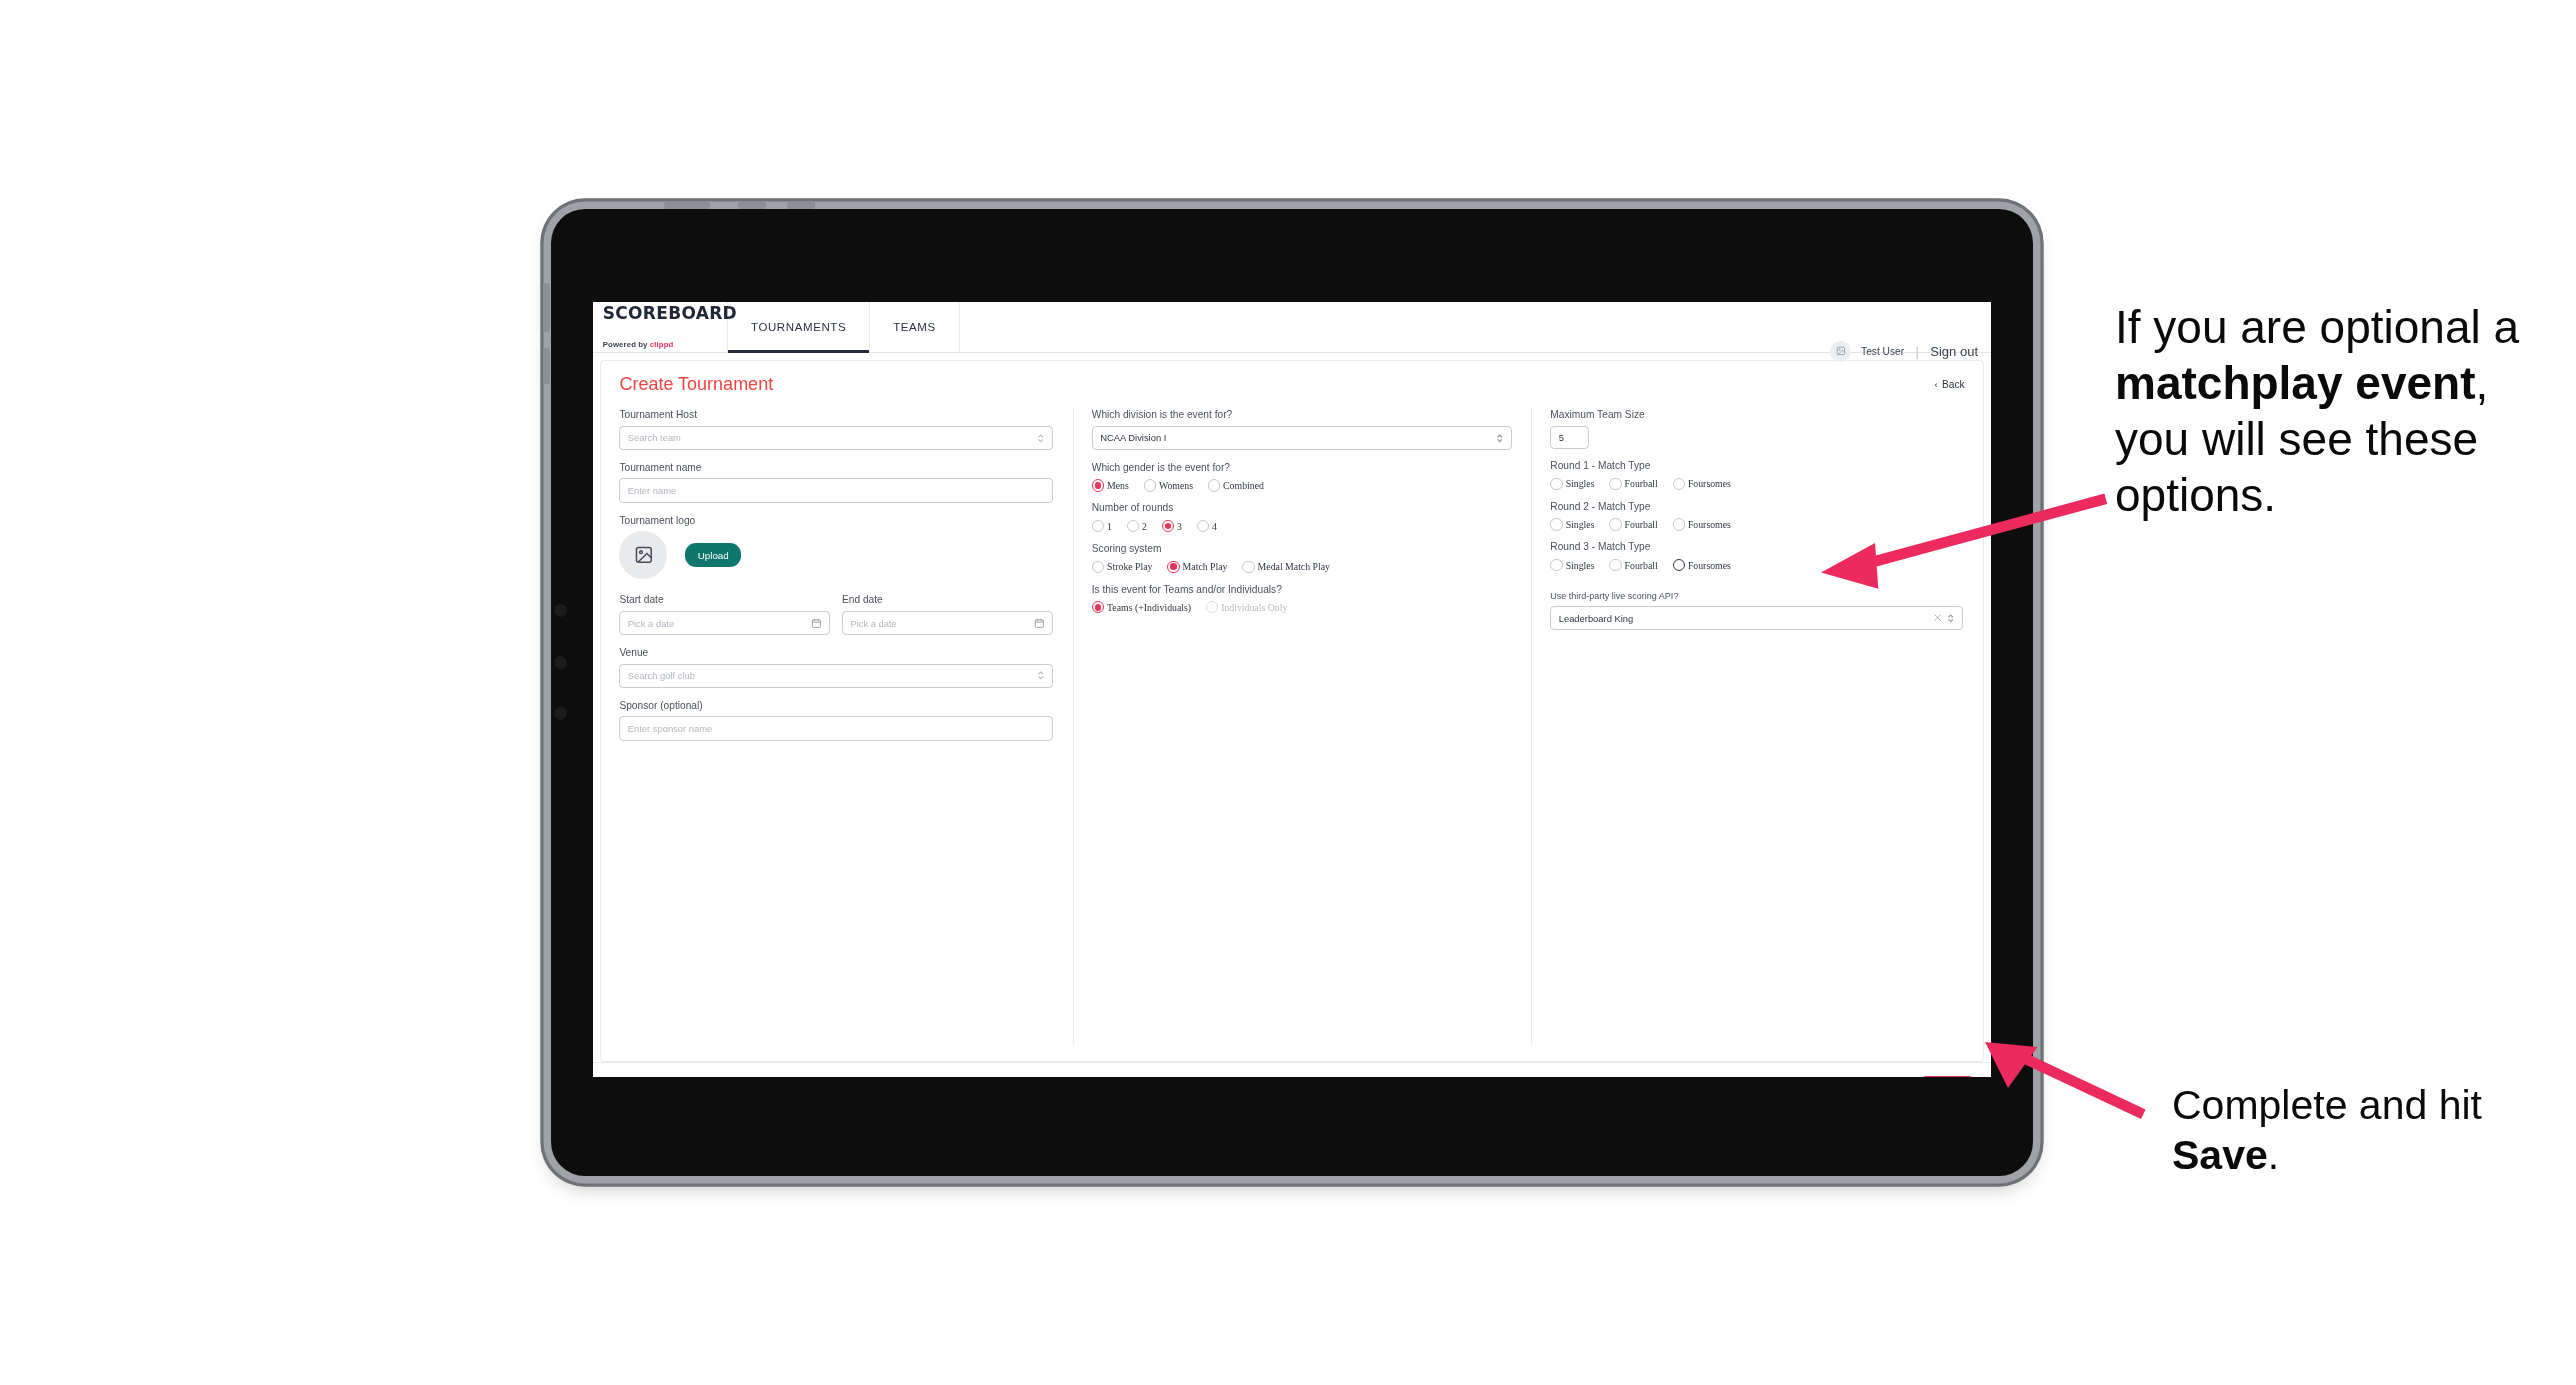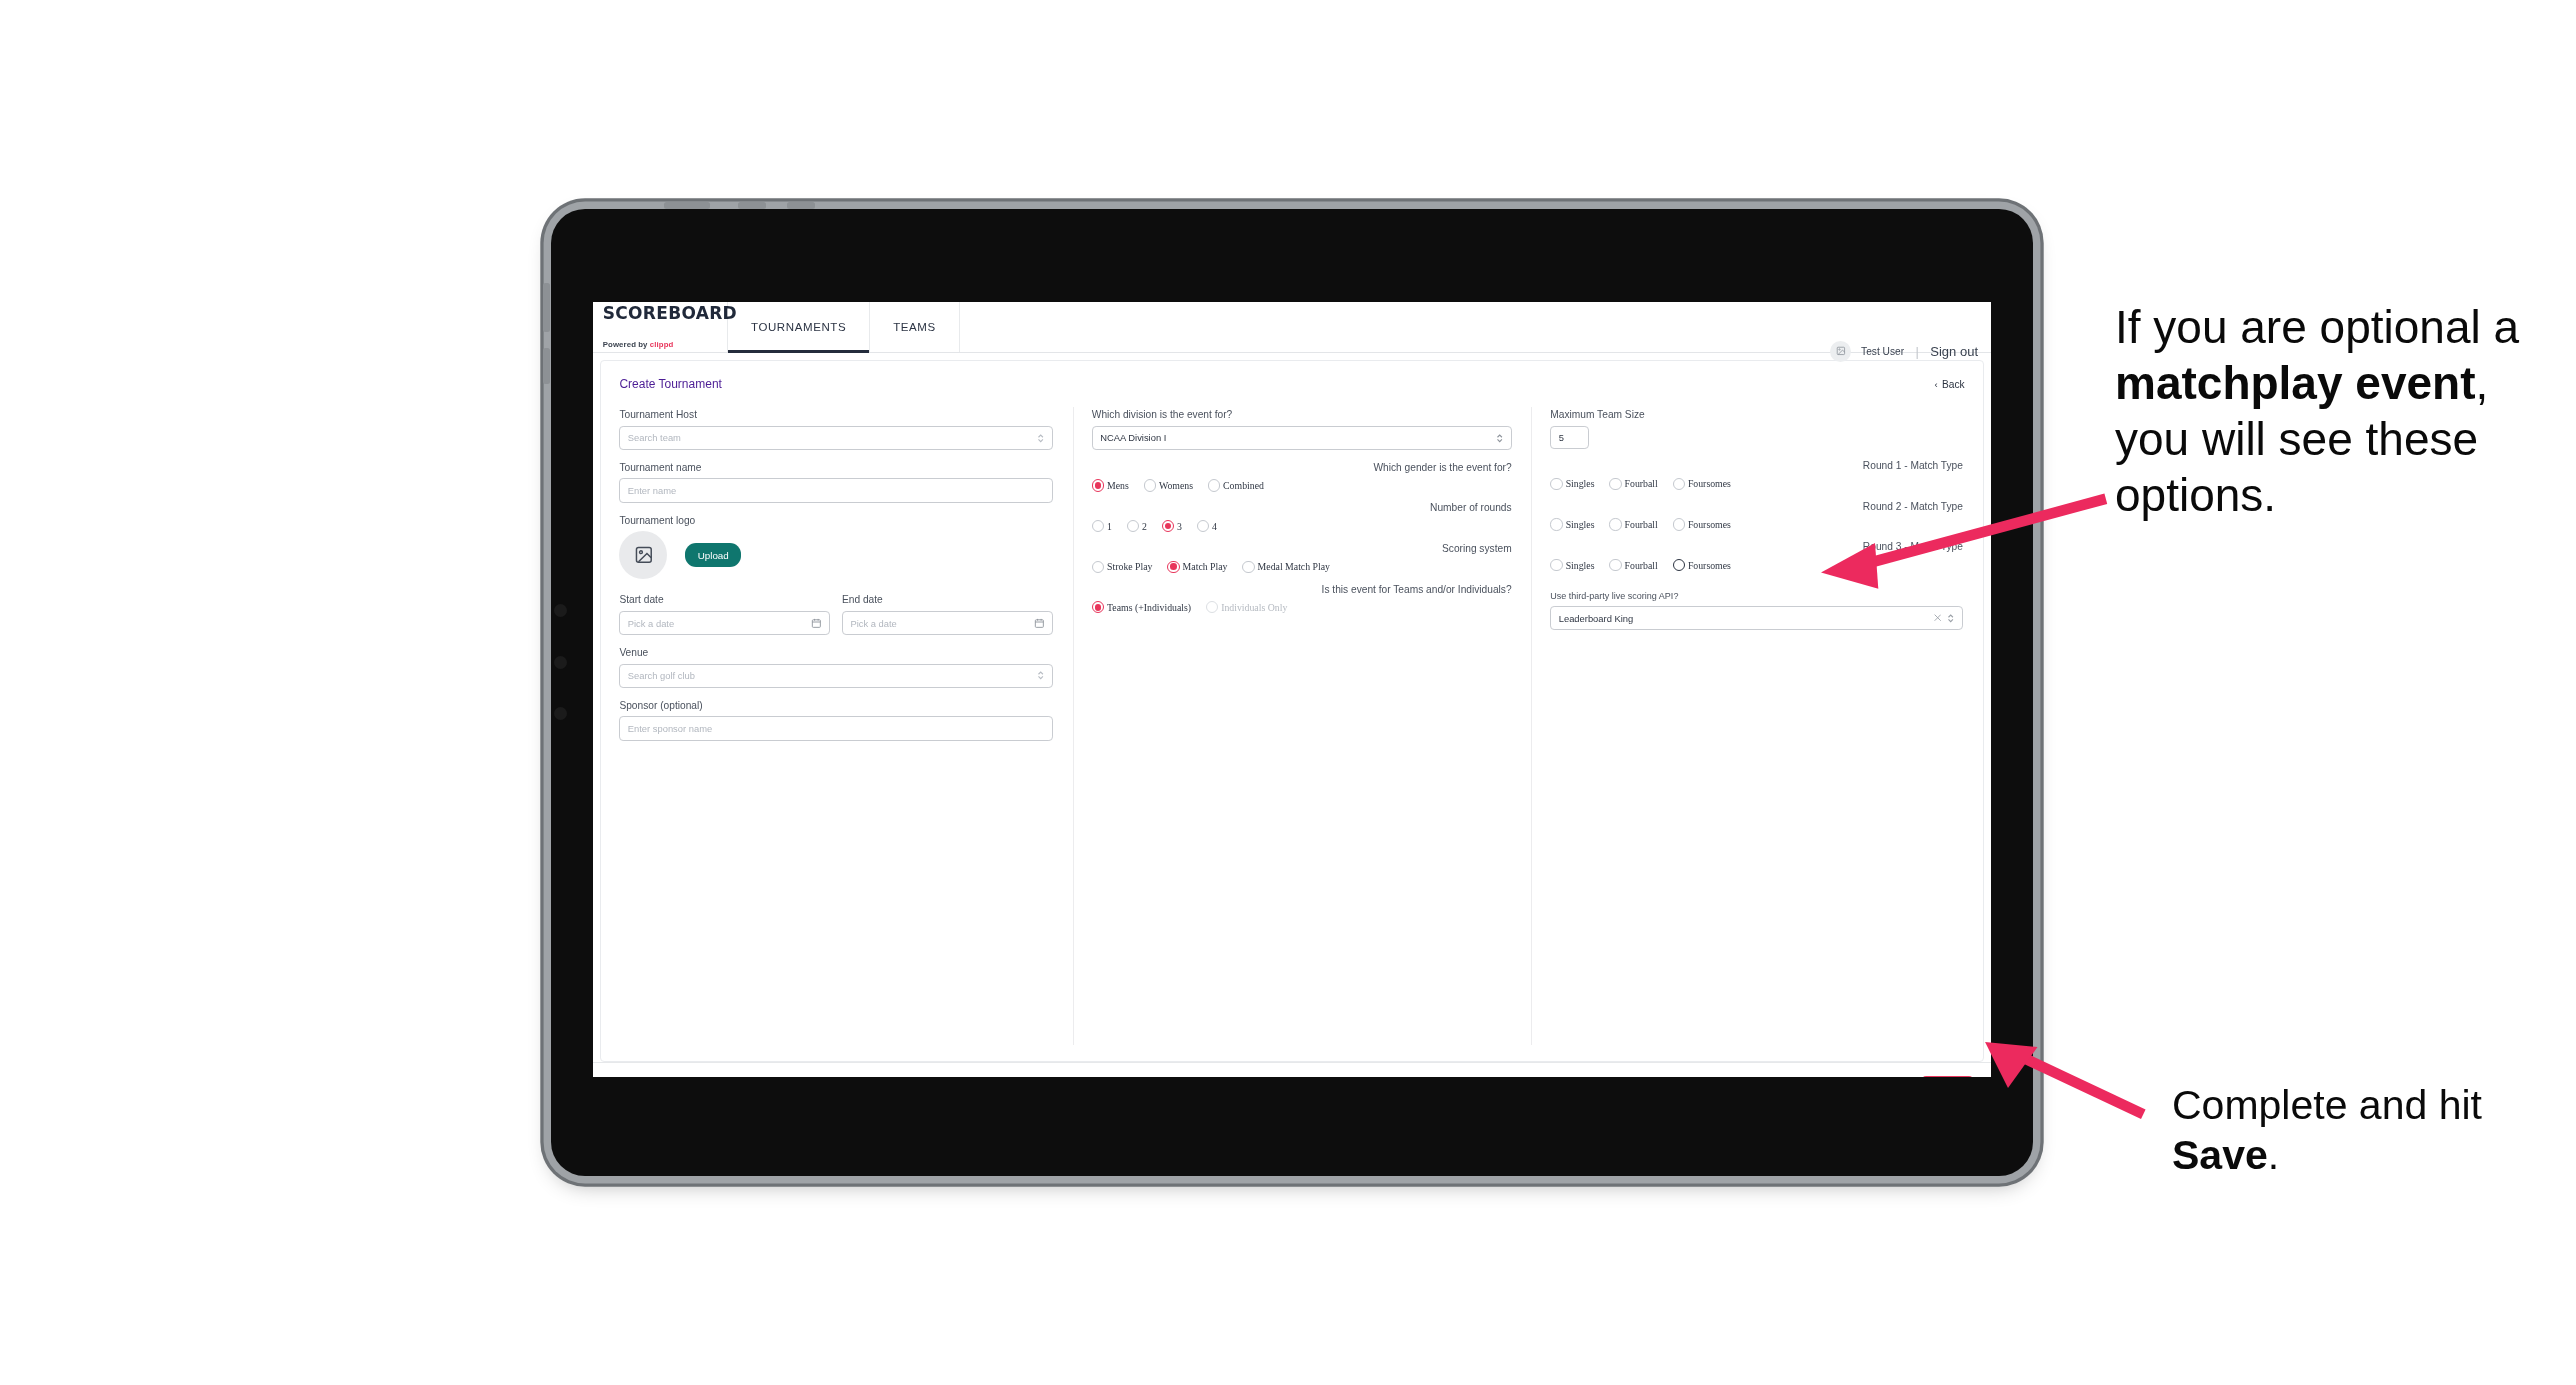--- a/index.html
+++ b/index.html
@@ -95,21 +95,21 @@
     height: 702px;
     background: #fff;
     border: 0.8px solid #e9ebee;
     border-radius: 4.1px;
     display: flex; flex-direction: column;
   }
   .card-head {
     height: 46px; display:flex; align-items:center; justify-content: space-between;
     padding: 0 18px;
   }
-  .card-title { font-size: 12px; color: #4c1d95; }
+  .card-title { font-size: 18px; color: #ef4444; }
   .back-link { font-size: 10.2px; color: #2c3442; cursor: pointer; }
   .back-link .chev { margin-right: 4.1px; font-size: 9.8px; }
 
   .card-body {
     flex: 1; display: flex; align-items: stretch;
     padding: 0 0 16px 0;
   }
   .col {
     padding: 1.6px 19.7px 0 18px;
   }
@@ -157,21 +157,21 @@
     display:flex; align-items:center; justify-content:center; flex: none;
   }
   .rdo.on { border-color: #e8355b; }
   .rdo.on::after {
     content:""; width: 6.6px; height: 6.6px; border-radius:50%; background:#e8355b;
   }
   .rdo.focus { border-color: #2d3442; border-width: 1.6px; }
   .rdo-label { font-size: 9.8px; color: #2f3643; }
   .rdo-label.muted { color: #b5bac1; }
 
-  .group { margin-bottom: 10.7px; text-align: right; }
+  .group { margin-bottom: 10.7px; }
   .group .label { margin-bottom: 6.6px; }
 
   .num-input {
     width: 39px; height: 23px; border:0.8px solid #c9ccd1; border-radius: 4.1px;
     display:flex; align-items:center; padding: 0 7.4px; font-size: 9.4px; color:#2f3643;
   }
 
   .api-box { margin-top: 19.7px; }
 
   

